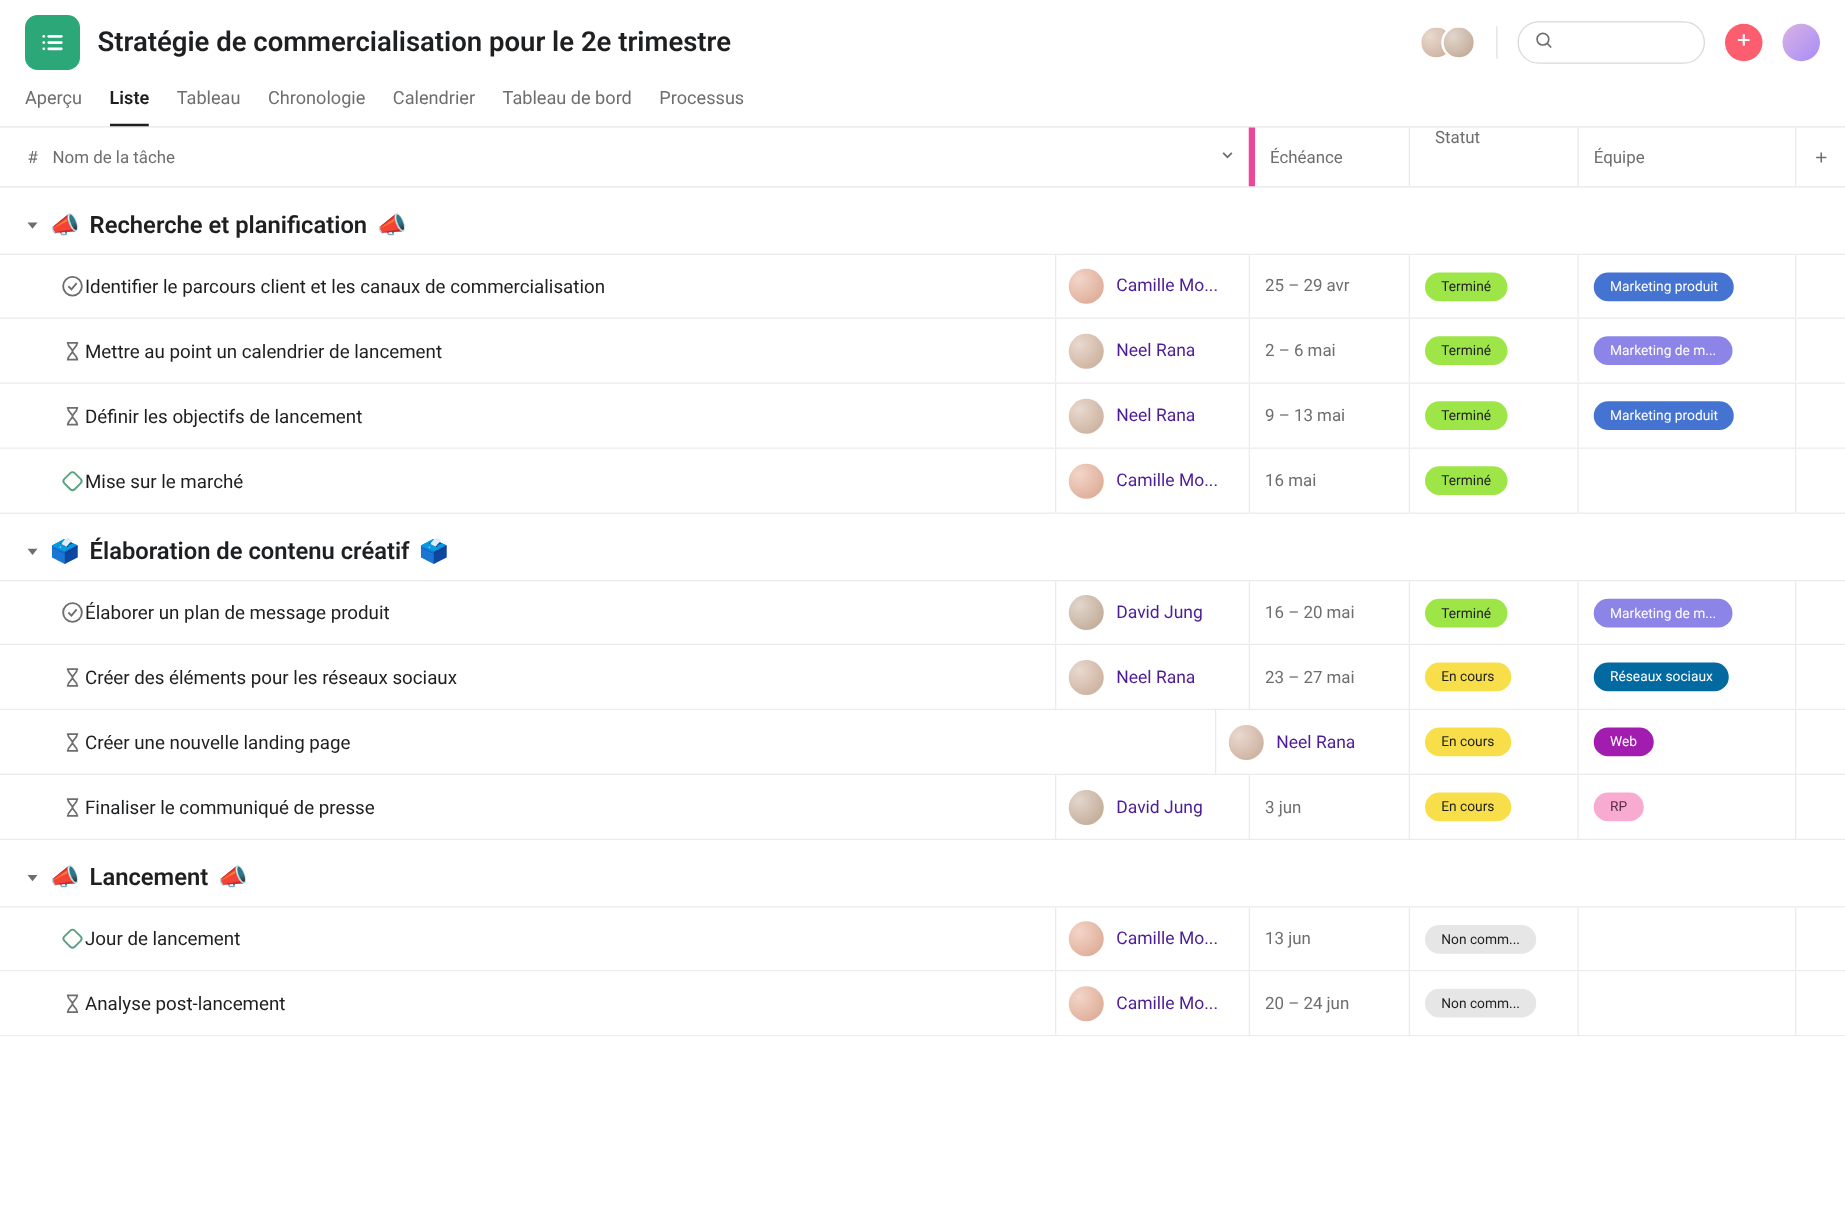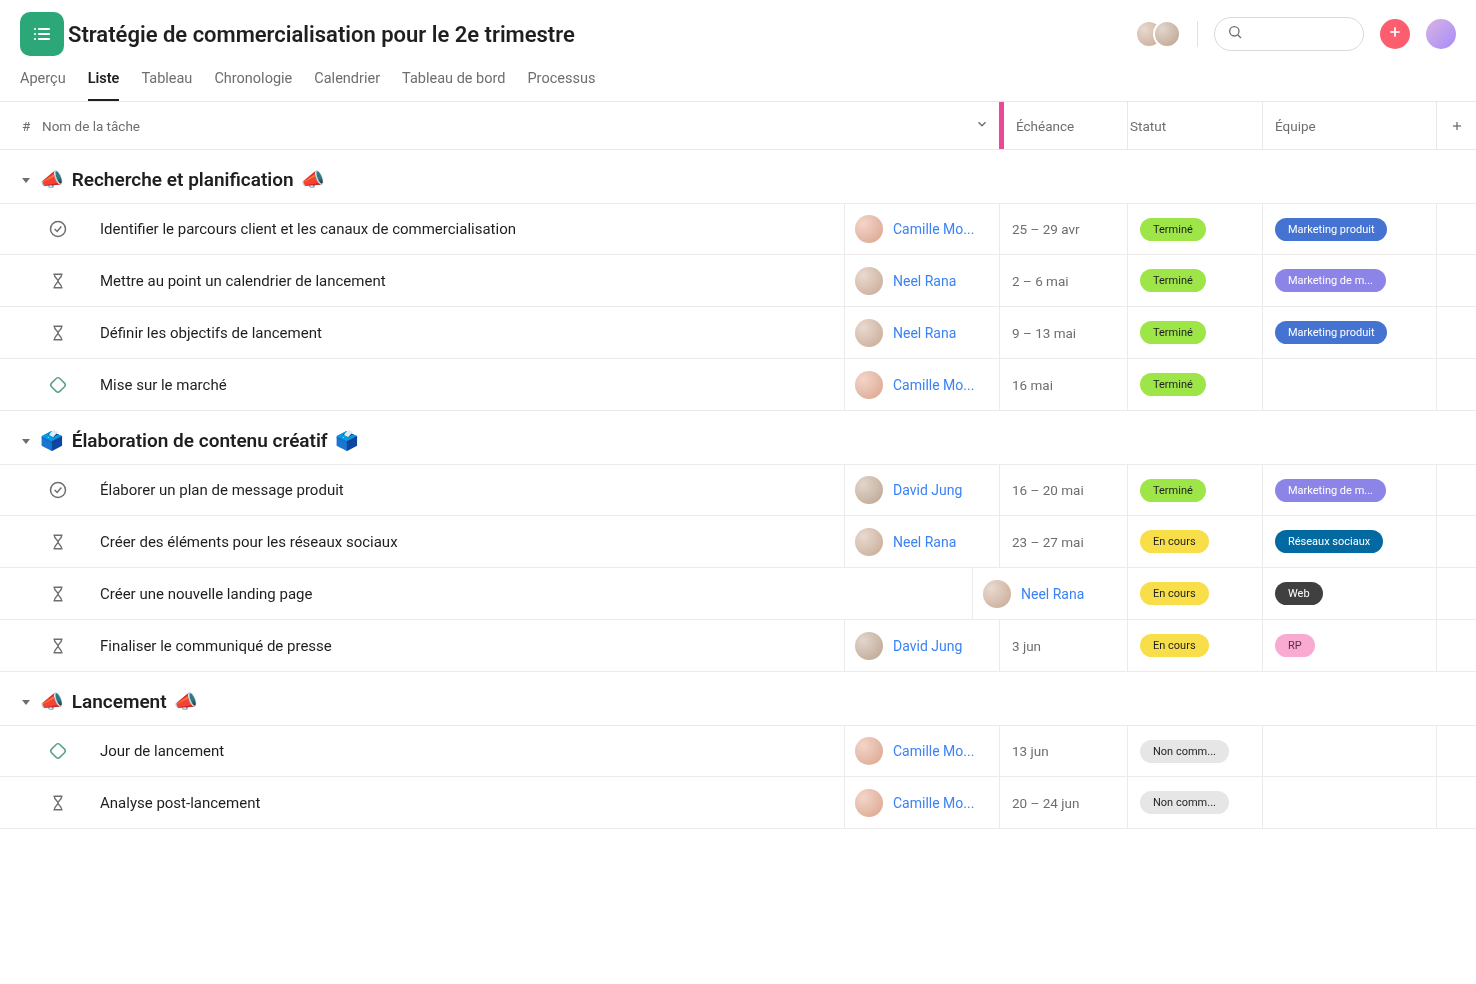--- a/index.html
+++ b/index.html
@@ -1,18 +1,18 @@
 <!DOCTYPE html>
 <html><head>
 <meta charset="utf-8">
 <style>
   * { box-sizing: border-box; margin: 0; padding: 0; }
   body { font-family: -apple-system, BlinkMacSystemFont, "Segoe UI", Roboto, Helvetica, Arial, sans-serif; background: #fff; color: #1e1f21; }
   
-  .header { display: flex; align-items: center; padding: 12px 20px 0 20px; gap: 4px; }
+  .header { display: flex; align-items: center; padding: 12px 20px 0 20px; gap: 14px; }
   .project-icon { width: 44px; height: 44px; background: #2ba778; border-radius: 10px; display: flex; align-items: center; justify-content: center; flex-shrink: 0; }
   .project-icon svg { width: 24px; height: 24px; }
   .project-title { font-size: 22px; font-weight: 600; flex: 1; }
   
   .header-right { display: flex; align-items: center; gap: 16px; }
   .avatar-stack { display: flex; }
   .avatar-stack .avatar { margin-left: -10px; }
   .avatar-stack .avatar:first-child { margin-left: 0; }
   .avatar { width: 28px; height: 28px; border-radius: 50%; border: 2px solid #fff; background: #d1d5db; display:inline-flex; align-items:center; justify-content:center; overflow:hidden; font-size:11px; color:#555; }
   .divider-v { width: 1px; height: 26px; background: #e0e0e0; }
@@ -26,31 +26,31 @@
   .tabs { display: flex; gap: 22px; padding: 14px 20px 0 20px; border-bottom: 1px solid #e8e8e8; }
   .tab { font-size: 14.5px; color: #6d6e6f; padding-bottom: 12px; cursor: pointer; }
   .tab.active { color: #1e1f21; font-weight: 600; border-bottom: 2px solid #1e1f21; }
   
   .col-header-row { display: flex; align-items: center; border-bottom: 1px solid #e8e8e8; height: 48px; color: #6d6e6f; font-size: 13.5px; }
   .col-num { width: 20px; padding-left: 22px; }
   .col-name { flex: 1; padding-left: 20px; display:flex; align-items:center; gap:8px; }
   .col-name .chev { margin-left:auto; margin-right:10px; }
   .col-resp { width: 155px; border-left: 1px solid #e8e8e8; padding-left: 12px; height:100%; display:flex; align-items:center; }
   .col-due { width: 128px; border-left: 5px solid #ec4899; padding-left: 12px; height:100%; display:flex; align-items:center; }
-  .col-status { width: 135px; border-left: 1px solid #e8e8e8; padding-left: 2px; height:100%; display:flex; align-items:center; }
+  .col-status { width: 135px; border-left: 1px solid #e8e8e8; padding-left: 20px; height:100%; display:flex; align-items:flex-start; }
   .col-team { width: 174px; border-left: 1px solid #e8e8e8; padding-left: 12px; height:100%; display:flex; align-items:center; }
   .col-add { width: 40px; border-left: 1px solid #e8e8e8; height:100%; display:flex; align-items:center; justify-content:center; }
   
   .section-header { display: flex; align-items: center; gap: 8px; padding: 18px 20px 12px 20px; font-size: 19px; font-weight: 600; }
   .section-header .caret { color: #6d6e6f; }
   
   .task-row { display: flex; align-items: stretch; height: 52px; border-bottom: 1px solid #edeae9; }
   .task-row:first-of-type { border-top: 1px solid #edeae9; }
-  .cell-name { flex: 1; display: flex; align-items: center; padding-left: 48px; gap: 32px; font-size: 15px; }
-  .cell-resp { width: 155px; border-left: 1px solid #edeae9; display: flex; align-items: center; padding-left: 10px; gap: 10px; font-size: 14px; color:#3b82f6; overflow:hidden; white-space:nowrap; }
+  .cell-name { flex: 1; display: flex; align-items: center; padding-left: 48px; gap: 0; font-size: 15px; }
+  .cell-resp { width: 155px; border-left: 1px solid #edeae9; display: flex; align-items: center; padding-left: 10px; gap: 10px; font-size: 14px; color:#4c1d95; overflow:hidden; white-space:nowrap; }
   .cell-resp .nm { overflow:hidden; text-overflow:ellipsis; }
   .cell-due { width: 128px; border-left: 1px solid #edeae9; display: flex; align-items: center; padding-left: 12px; font-size: 13.5px; color: #6d6e6f; }
   .cell-status { width: 135px; border-left: 1px solid #edeae9; display: flex; align-items: center; padding-left: 12px; }
   .cell-team { width: 174px; border-left: 1px solid #edeae9; display: flex; align-items: center; padding-left: 12px; }
   .cell-end { width: 40px; border-left: 1px solid #edeae9; }
   
   .pill { border-radius: 14px; padding: 5px 13px; font-size: 11px; color: #1e1f21; white-space:nowrap; overflow:hidden; text-overflow:ellipsis; max-width:150px; display:inline-block; }
   
   .task-icon { width: 20px; height: 20px; display:flex; align-items:center; justify-content:center; color:#6d6e6f; flex-shrink:0; }
   
@@ -312,21 +312,21 @@
           <span>Créer une nouvelle landing page</span>
         </div>
         <div class="cell-resp">
           <span class="av av-n"></span>
           <span class="nm">Neel Rana</span>
         </div>
         <div class="cell-status">
           <span class="pill" style="background:#f8df4a">En cours</span>
         </div>
         <div class="cell-team">
-          <span class="pill" style="background:#404040;color:#ffffff">Web</span>
+          <span class="pill" style="background:#a21caf;color:#ffffff">Web</span>
         </div>
         <div class="cell-end"></div>
       </div>
       <div class="task-row">
         <div class="cell-name">
           <span class="task-icon">
             <svg width="18" height="18" viewBox="0 0 24 24" fill="none" stroke="#6d6e6f" stroke-width="1.8">
               <path d="M6 3h12M6 21h12M7 3c0 5 5 6 5 9s-5 4-5 9M17 3c0 5-5 6-5 9s5 4 5 9"></path>
             </svg>
           </span>

